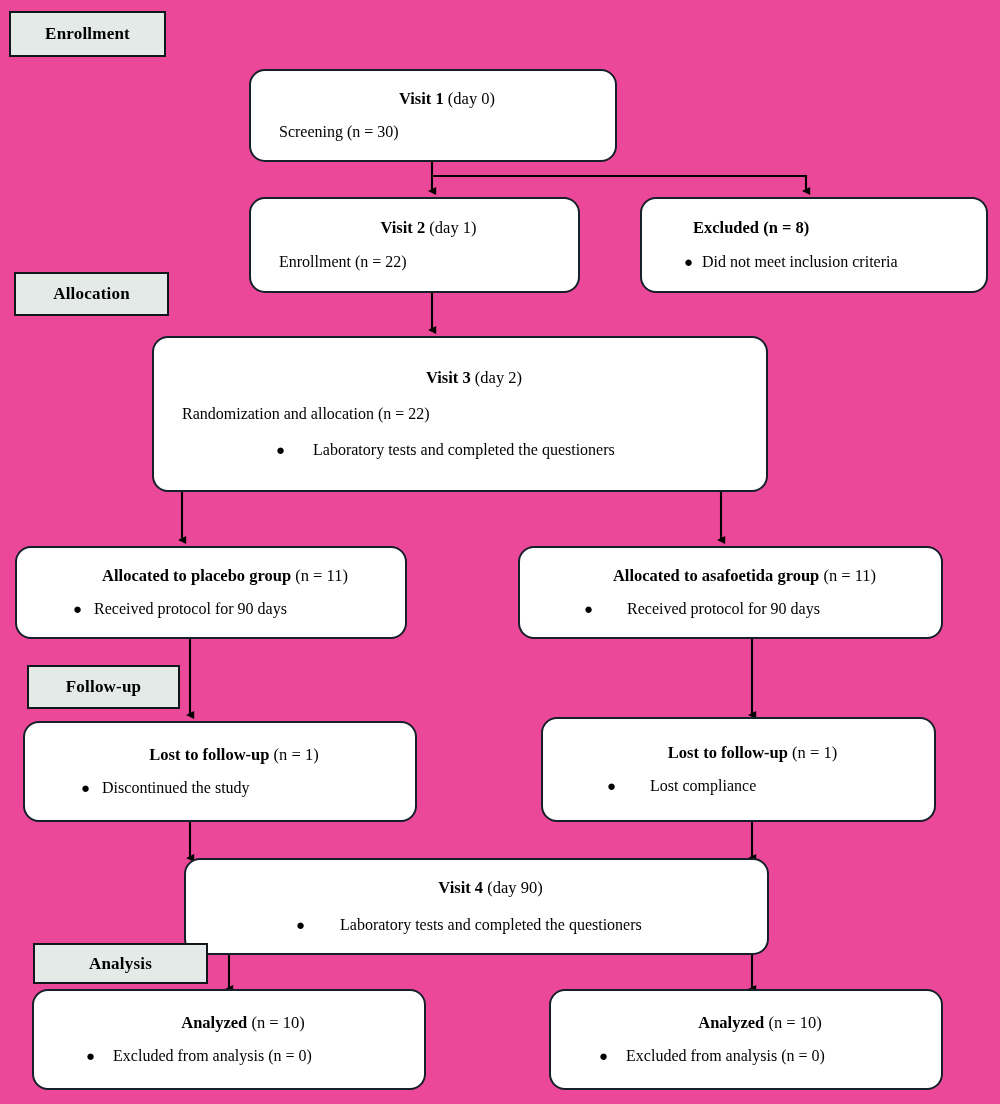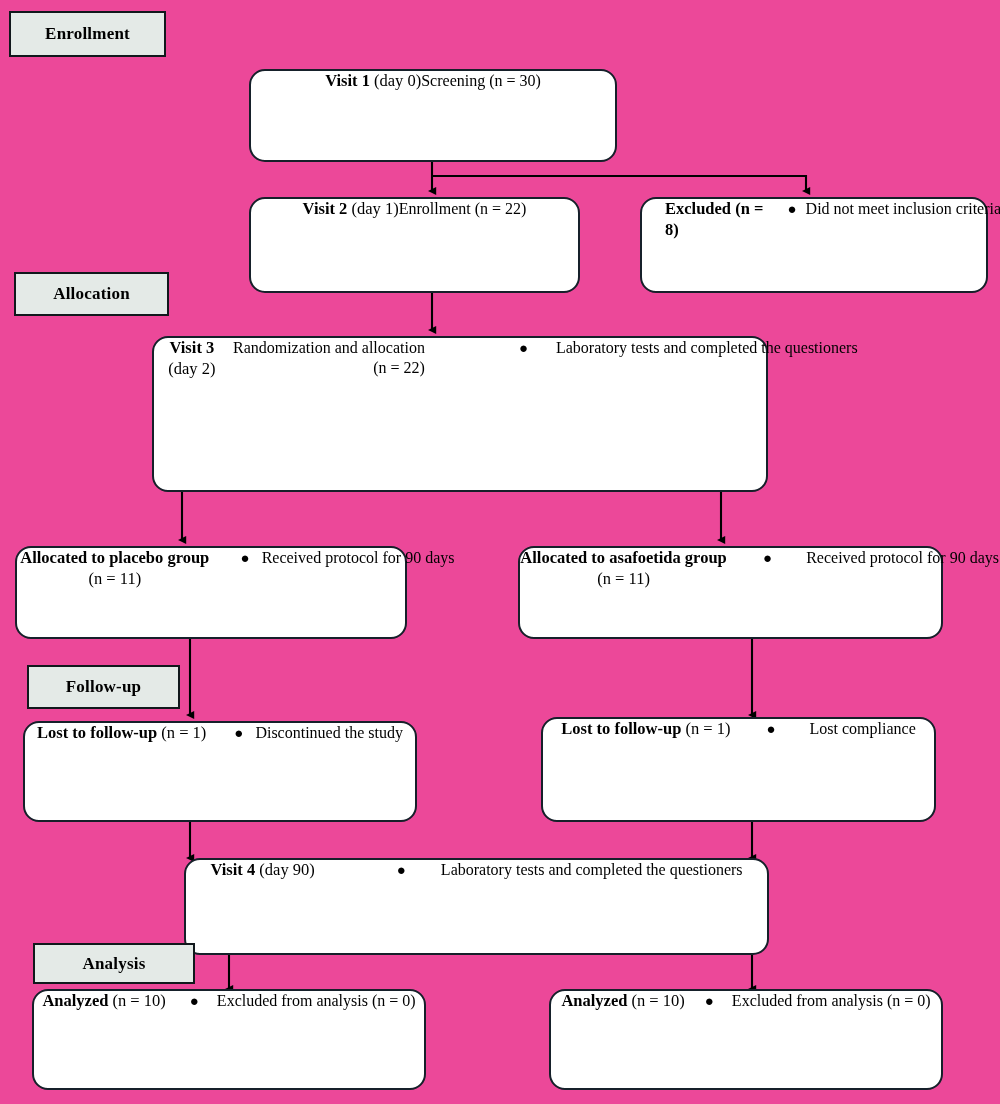--- a/index.html
+++ b/index.html
@@ -44,32 +44,33 @@
   }
   
   .flow-box {
     position: absolute;
     box-sizing: border-box;
     background: #ffffff;
     border: 2.2px solid #16202a;
     border-radius: 16px;
     z-index: 3;
     display: flex;
-    flex-direction: row;
+    flex-direction: column;
     justify-content: center;
+    padding-left: 28px;
   }
   .bx-title {
     text-align: center;
     font-size: 16.5px;
     line-height: 1.25;
   }
   .bx-title .b { font-weight: bold; }
   .bx-title .r { font-weight: normal; }
   .bx-line {
-    text-align: right;
+    text-align: left;
     font-size: 16px;
     line-height: 1.25;
   }
   .bx-bullet {
     display: flex;
     align-items: baseline;
     font-size: 16px;
     line-height: 1.25;
   }
   .bx-bullet .dot {
@@ -136,21 +137,21 @@
   </div>
 
   <div class="stage-label" style="left:14px; top:272px; width:155px; height:44px;">
     <span>Allocation</span>
   </div>
 
   <div class="stage-label" style="left:27px; top:665px; width:153px; height:44px;">
     <span>Follow-up</span>
   </div>
 
-  <div class="stage-label" style="left:33px; top:943px; width:162px; height:41px;">
+  <div class="stage-label" style="left:33px; top:943px; width:175px; height:41px;">
     <span>Analysis</span>
   </div>
 
   <div class="flow-box" style="left:249px; top:69px; width:368px; height:93px;">
     <div class="bx-title">
       <span class="b">Visit 1</span><span class="r"> (day 0)</span>
     </div>
     <div class="gap-a"></div>
     <div class="bx-line">Screening (n = 30)</div>
   </div>

